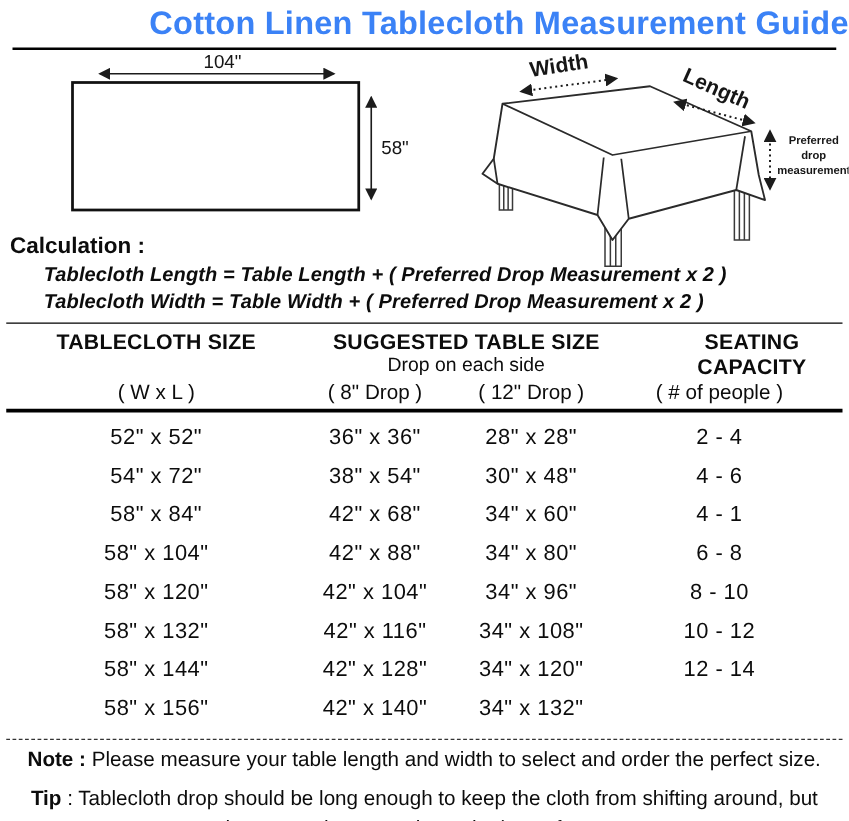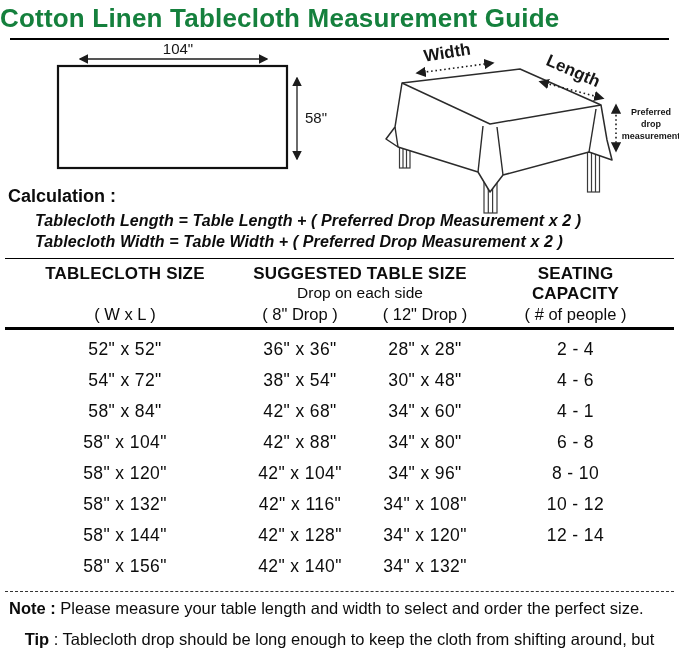--- a/index.html
+++ b/index.html
@@ -2,46 +2,46 @@
 <html><head>
 <meta charset="utf-8">
 <style>
   html,body{margin:0;padding:0;}
   body{
     width:679px;height:657px;background:#ffffff;color:#0c0c0c;
     font-family:"Liberation Sans","DejaVu Sans",sans-serif;
     overflow:hidden;position:relative;
   }
   .title{
-    text-align:left;font-size:26px;font-weight:700;letter-spacing:.2px;
-    padding-top:3px;color:#15803d;
+    text-align:right;font-size:26px;font-weight:700;letter-spacing:.2px;
+    padding-top:3px;color:#3b82f6;
   }
   .title-rule{border:none;border-top:2px solid #000;margin:4px 10px 0;}
   .diagrams{position:relative;height:146px;}
   .svg-left{position:absolute;left:0;top:0;}
   .svg-right{position:absolute;left:380px;top:0;z-index:2;}
   svg text{font-family:"Liberation Sans","DejaVu Sans",sans-serif;fill:#161616;}
   .calc{margin:0 0 0 8px;position:relative;z-index:1;}
   .calc-heading{font-size:18px;font-weight:700;margin:0 0 3px 0;}
   .calc-formula{margin:0 0 0 27px;font-size:16px;font-weight:700;line-height:21px;letter-spacing:.1px;font-style:italic;}
   .rule-thin{border:none;border-top:1.5px solid #000;margin:6px 5px 0;}
   .rule-thick{border:none;border-top:3px solid #000;margin:3px 5px 0;}
   .rule-dashed{border:none;border-top:1.6px dashed #333;margin:9px 5px 0;}
-  .hrow1{display:grid;grid-template-columns:250px 250px 179px;margin-top:5px;align-items:start;}
+  .hrow1{display:grid;grid-template-columns:250px 250px 179px;margin-top:5px;align-items:start;gap:13px;}
   .hrow2{display:grid;grid-template-columns:250px 100px 150px 179px;margin-top:1px;}
   .th{font-weight:700;font-size:17px;text-align:center;letter-spacing:.2px;}
   .th-stack{text-align:center;}
   .th-stack .sub{font-weight:400;font-size:15.5px;margin-top:0px;letter-spacing:0;}
   .pad-r{padding-right:28px;}
   .pad-r2{padding-right:30px;}
   .h2cell{font-size:16.5px;text-align:center;}
   .tbody{padding-top:4px;}
   .trow{display:grid;grid-template-columns:250px 100px 150px 179px;height:31px;align-items:center;}
   .td{font-size:17.5px;text-align:center;letter-spacing:.4px;white-space:nowrap;}
-  .note{font-size:16.5px;margin:7px 0 0 9px;white-space:nowrap;letter-spacing:0;}
+  .note{font-size:16.5px;margin:7px 0 0 22px;white-space:nowrap;letter-spacing:0;}
   .note b,.tip b{font-weight:700;}
   .tip{font-size:16.5px;text-align:center;margin-top:9px;line-height:24px;}
 </style>
 </head>
 <body>
 
 <div class="title">Cotton Linen Tablecloth Measurement Guide</div>
 <hr class="title-rule">
 
 <div class="diagrams">

